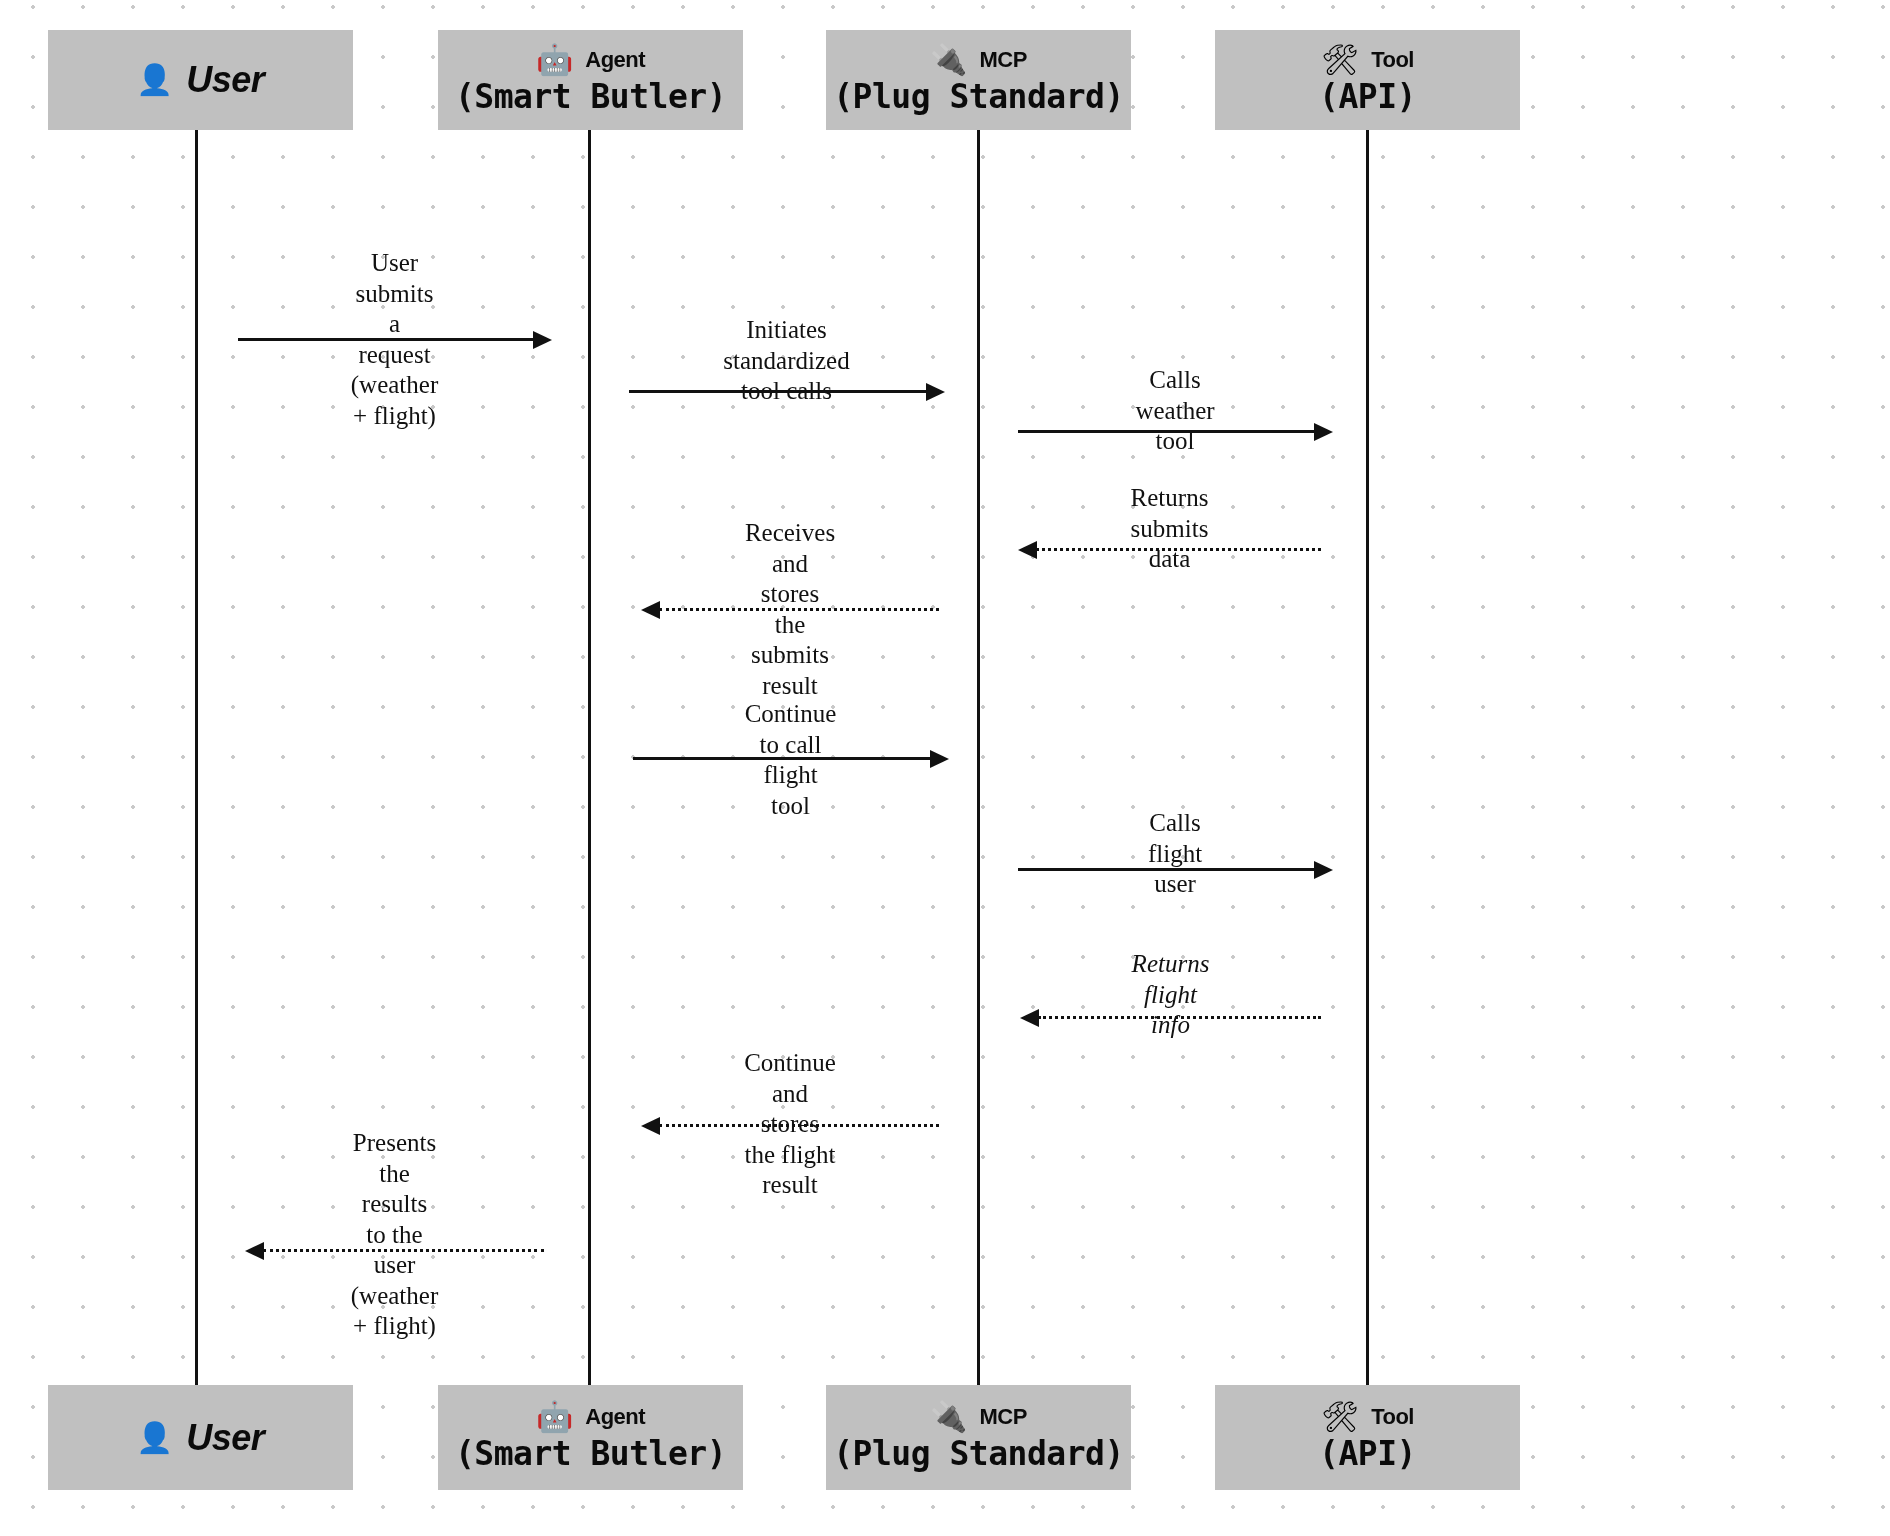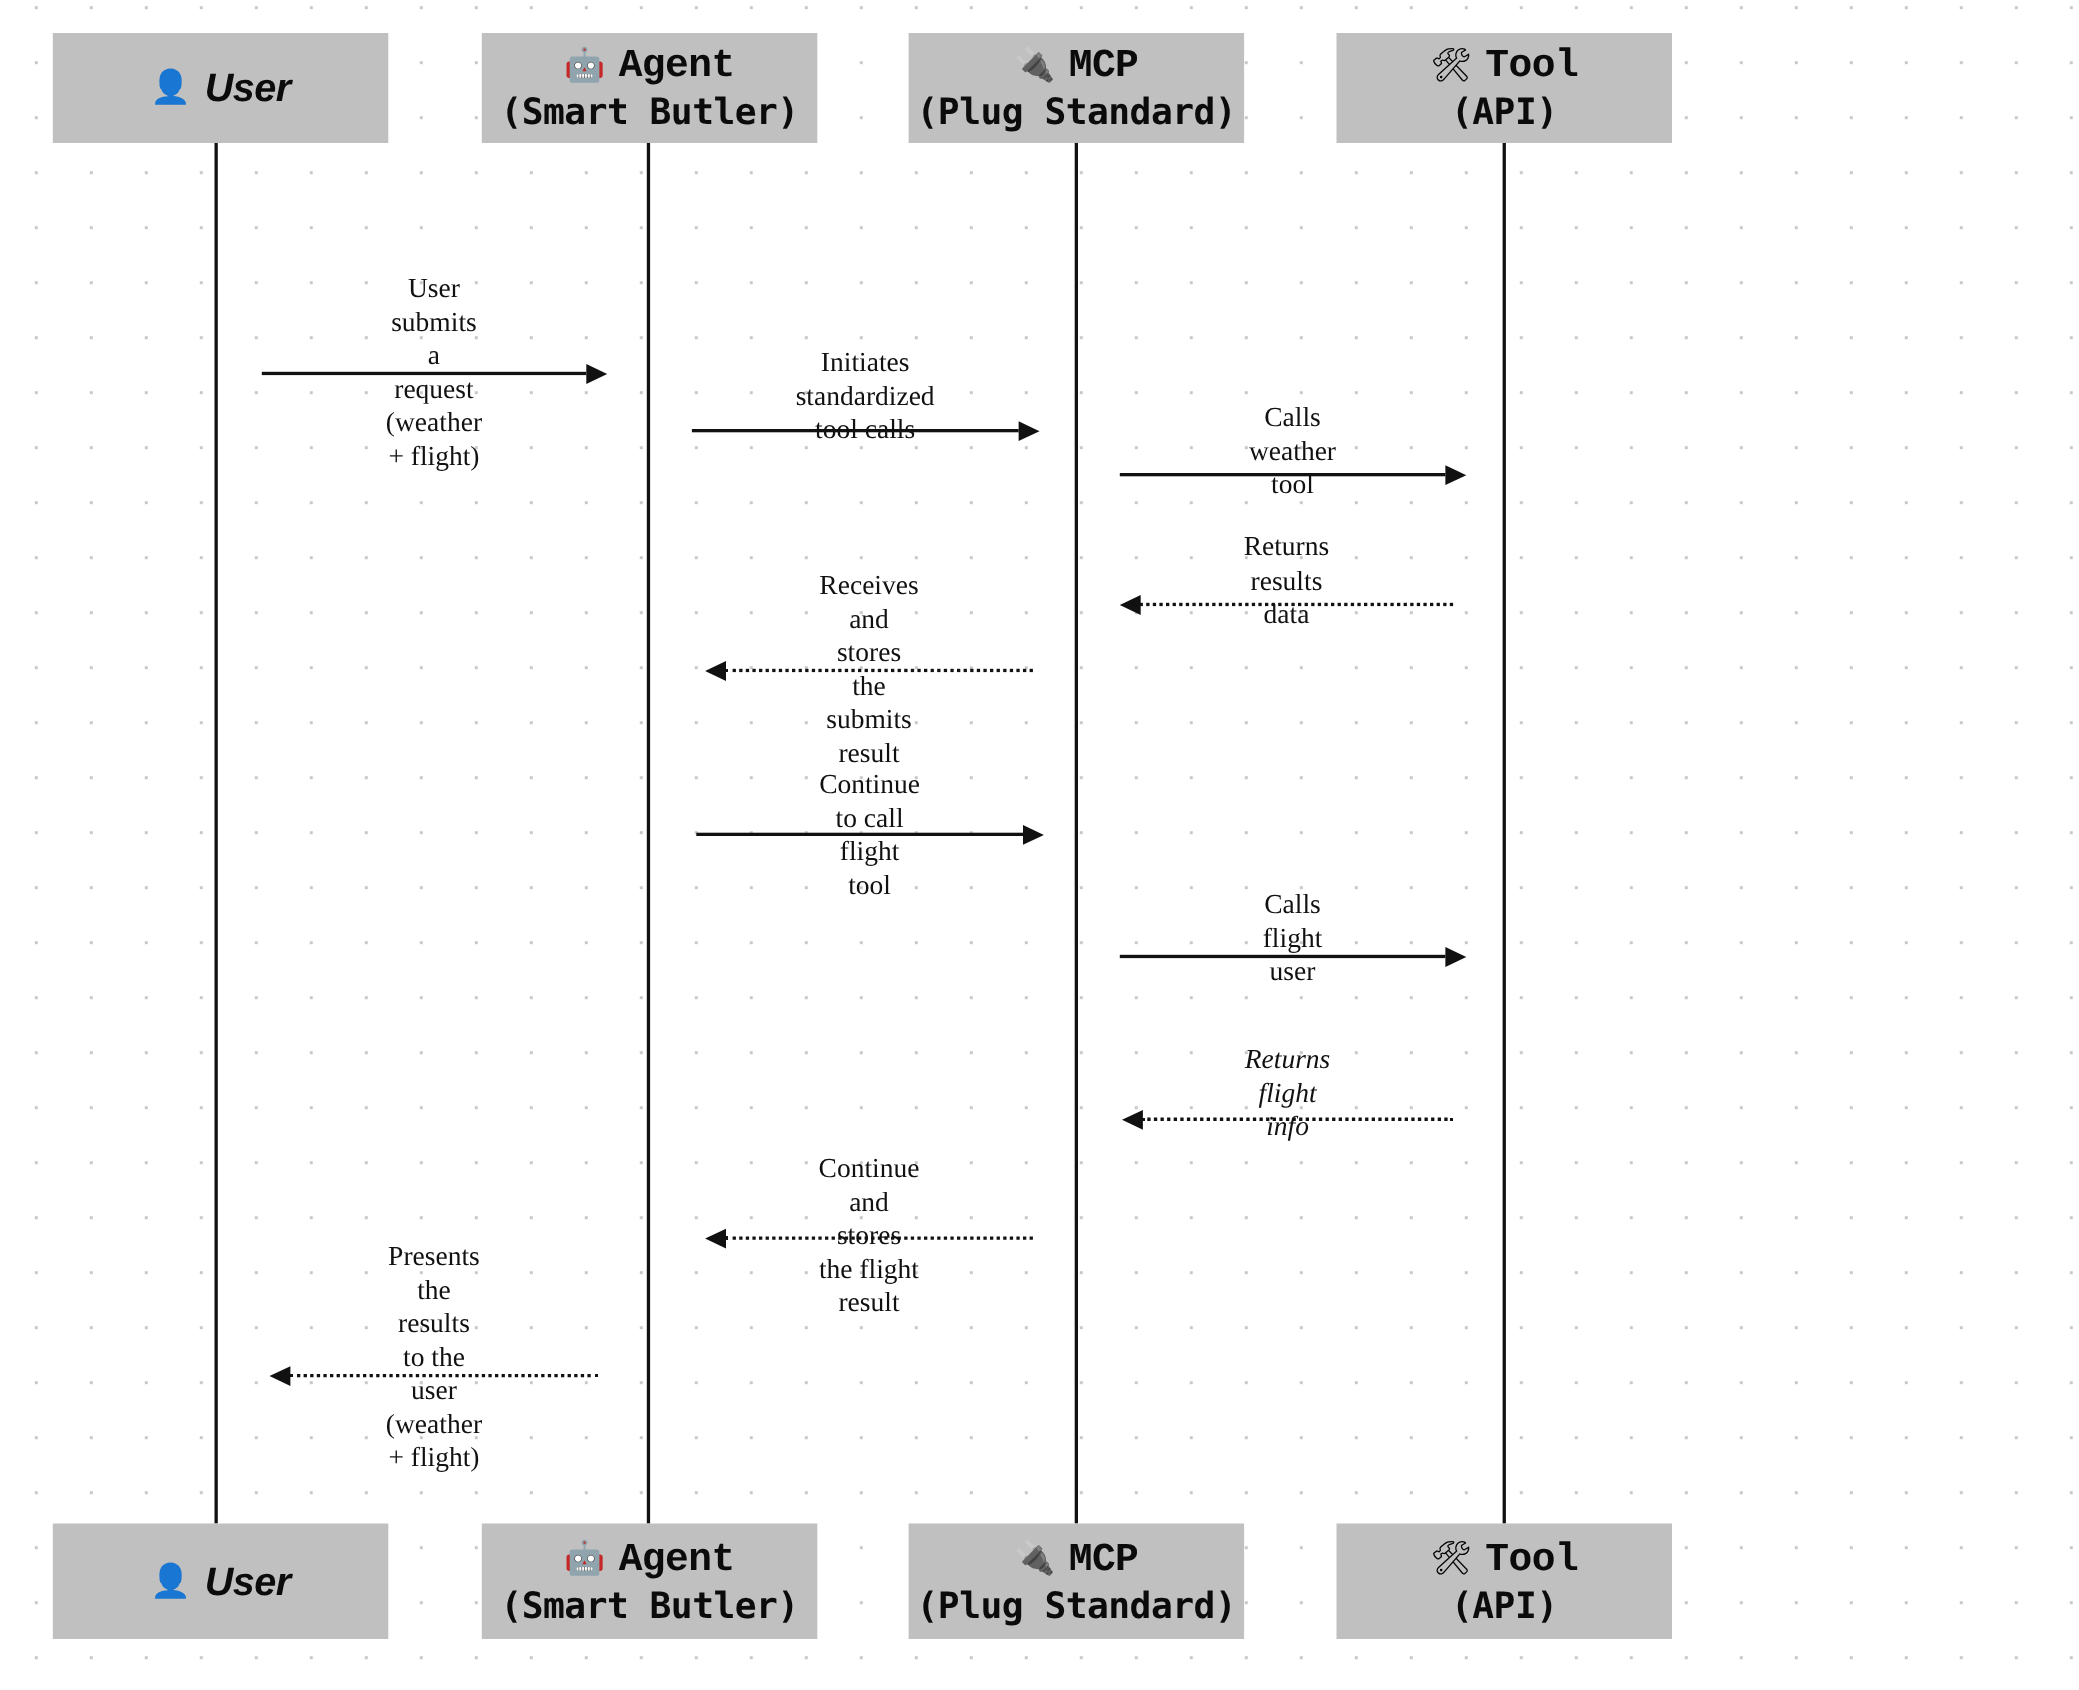--- a/index.html
+++ b/index.html
@@ -35,22 +35,22 @@
     align-items: center;
     justify-content: center;
     gap: 12px;
     white-space: nowrap;
   }
   .actor-emoji {
     font-size: 30px;
     line-height: 1;
   }
   .actor-name {
-    font-family: Liberation Mono, monospace;
-    font-size: 36px;
+    font-family: Liberation Sans, sans-serif;
+    font-size: 22px;
     font-weight: bold;
     color: #0b0b0b;
     letter-spacing: -0.5px;
   }
   .actor-sub {
     font-family: "DejaVu Sans Mono", "Liberation Mono", monospace;
     font-size: 33px;
     font-weight: bold;
     color: #0b0b0b;
     letter-spacing: -0.5px;
@@ -184,21 +184,21 @@
       <div class="msg-label" style="left: 786.5px; top: 315px;">Initiates standardized tool calls</div>
       <div class="msg-line" style="left: 629px; width: 297px; top: 390px;"></div>
       <div class="arrow-head right" style="top: 383px; left: 926px;"></div>
     </div>
     <div class="msg" style="left: 0px; top: 0px;">
       <div class="msg-label" style="left: 1175px; top: 365px;">Calls weather tool</div>
       <div class="msg-line" style="left: 1018px; width: 296px; top: 430px;"></div>
       <div class="arrow-head right" style="top: 423px; left: 1314px;"></div>
     </div>
     <div class="msg" style="left: 0px; top: 0px;">
-      <div class="msg-label" style="left: 1169.5px; top: 483px;">Returns results data</div>
+      <div class="msg-label" style="left: 1169.5px; top: 483px;">Returns submits data</div>
       <div class="msg-line dotted" style="left: 1036px; width: 285px; top: 548px;"></div>
       <div class="arrow-head left" style="top: 541px; left: 1018px;"></div>
     </div>
     <div class="msg" style="left: 0px; top: 0px;">
       <div class="msg-label" style="left: 790px; top: 518px;">Receives and stores the submits
 result</div>
       <div class="msg-line dotted" style="left: 659px; width: 280px; top: 608px;"></div>
       <div class="arrow-head left" style="top: 601px; left: 641px;"></div>
     </div>
     <div class="msg" style="left: 0px; top: 0px;">

